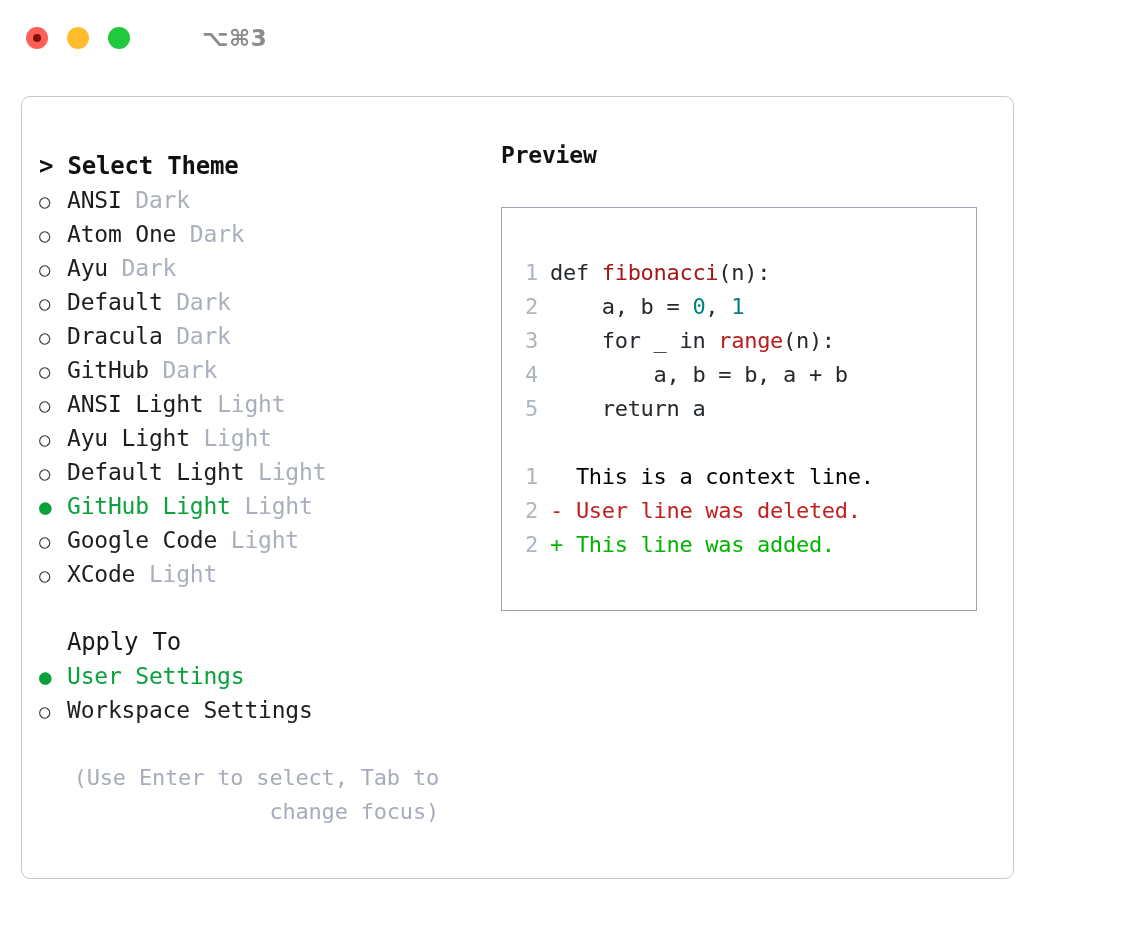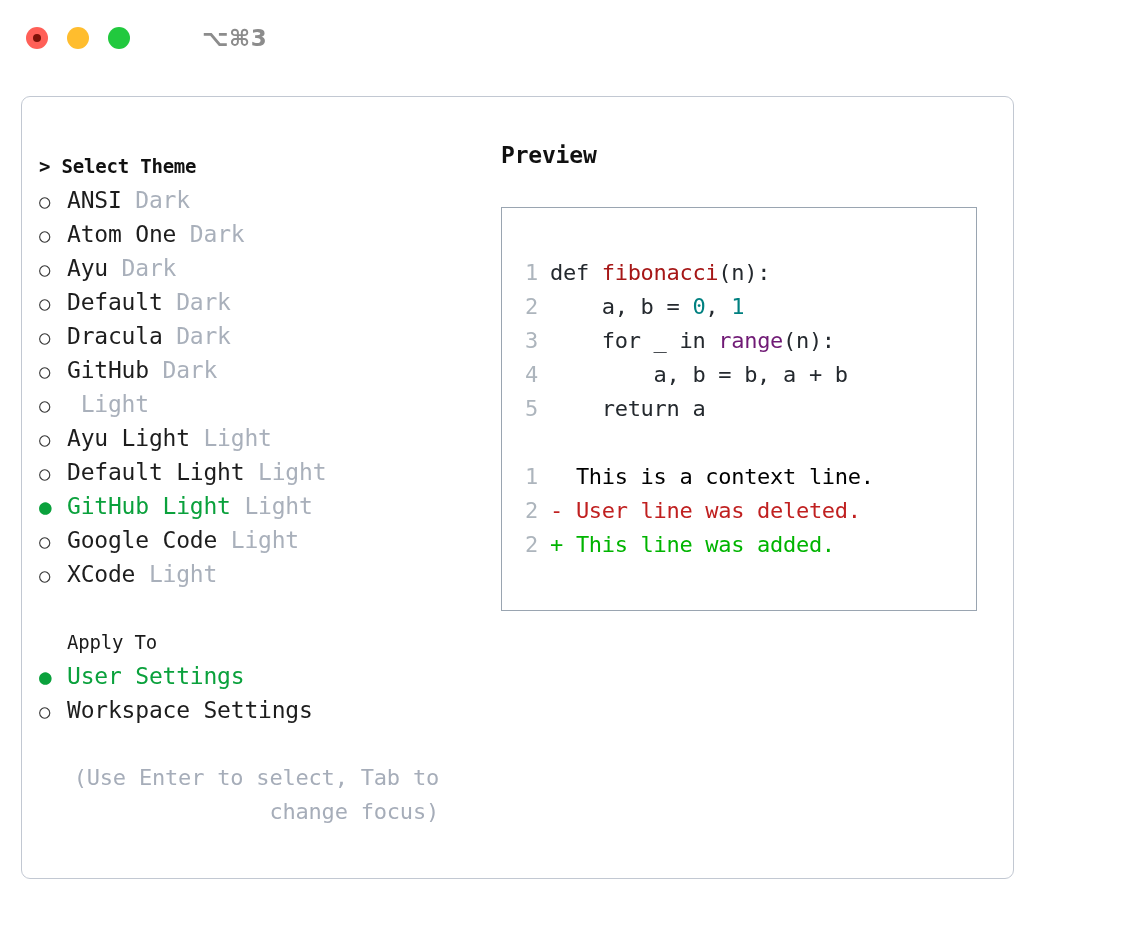--- a/index.html
+++ b/index.html
@@ -90,21 +90,21 @@
 
   
   .left-col {
     position: absolute;
     left: 17px;
     top: 52px;
     width: 430px;
   }
 
   .section-title {
-    font-size: 19px;
+    font-size: 24px;
     color: #111111;
     font-weight: bold;
     line-height: 34px;
     white-space: pre;
     letter-spacing: -0.2px;
   }
   .section-title.plain {
     font-weight: normal;
     color: #1a1a1a;
     padding-left: 28px;
@@ -185,21 +185,21 @@
     padding-right: 12px;
     box-sizing: border-box;
   }
   .code-blank { height: 34px; }
 
   .tok-def   { color: #24292e; }
   .tok-fn    { color: #a61717; }
   .tok-punct { color: #24292e; }
   .tok-num   { color: #008080; }
   .tok-kw    { color: #24292e; }
-  .tok-builtin { color: #701a75; margin-top: 32px; }
+  .tok-builtin { color: #b91c1c; margin-top: 32px; }
 
   .diff-ctx { color: #000000; }
   .diff-del { color: #c02020; }
   .diff-add { color: #00b400; }
 </style>
 </head>
 <body>
 
 <div class="window">
 
@@ -219,21 +219,21 @@
 
         <div class="section-title"><span>&gt; </span><span>Select Theme</span></div>
 
         <div id="theme-list">
             <div class="opt-row"><span class="bullet">○</span><span class="opt-label">ANSI</span><span class="opt-tag"> Dark</span></div>
             <div class="opt-row"><span class="bullet">○</span><span class="opt-label">Atom One</span><span class="opt-tag"> Dark</span></div>
             <div class="opt-row"><span class="bullet">○</span><span class="opt-label">Ayu</span><span class="opt-tag"> Dark</span></div>
             <div class="opt-row"><span class="bullet">○</span><span class="opt-label">Default</span><span class="opt-tag"> Dark</span></div>
             <div class="opt-row"><span class="bullet">○</span><span class="opt-label">Dracula</span><span class="opt-tag"> Dark</span></div>
             <div class="opt-row"><span class="bullet">○</span><span class="opt-label">GitHub</span><span class="opt-tag"> Dark</span></div>
-            <div class="opt-row"><span class="bullet">○</span><span class="opt-tag"> Light</span></div>
+            <div class="opt-row"><span class="bullet">○</span><span class="opt-label">ANSI Light</span><span class="opt-tag"> Light</span></div>
             <div class="opt-row"><span class="bullet">○</span><span class="opt-label">Ayu Light</span><span class="opt-tag"> Light</span></div>
             <div class="opt-row"><span class="bullet">○</span><span class="opt-label">Default Light</span><span class="opt-tag"> Light</span></div>
             <div class="opt-row"><span class="bullet on">●</span><span class="opt-label on">GitHub Light</span><span class="opt-tag"> Light</span></div>
             <div class="opt-row"><span class="bullet">○</span><span class="opt-label">Google Code</span><span class="opt-tag"> Light</span></div>
             <div class="opt-row"><span class="bullet">○</span><span class="opt-label">XCode</span><span class="opt-tag"> Light</span></div>
           </div>
 
         <div class="spacer-sm"></div>
 
         <div class="section-title plain">Apply To</div>

